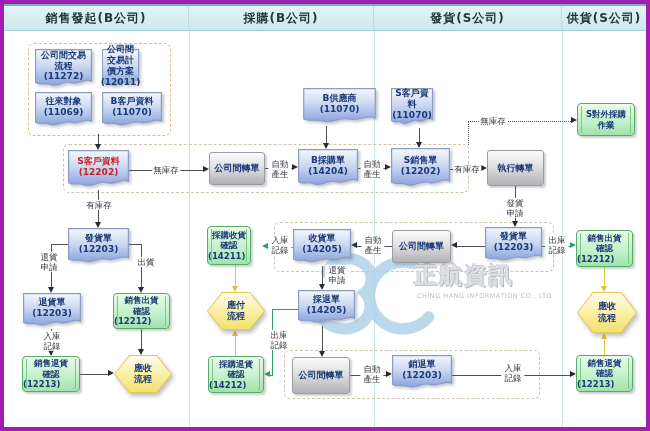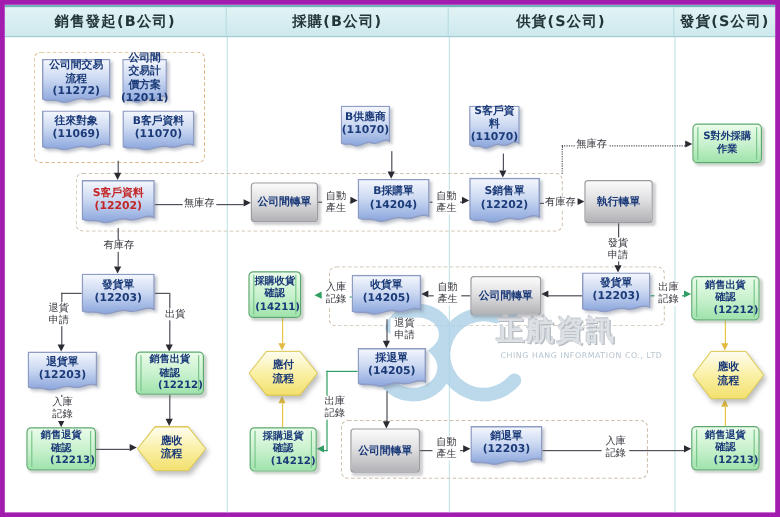--- a/index.html
+++ b/index.html
@@ -16,21 +16,21 @@
   .dashbox{position:absolute;border:1px dashed #cfc2ae;border-radius:6px;z-index:1;}
   .dashbox.tan{border-color:#e0b98d;}
   
   .doc{position:absolute;z-index:6;filter:drop-shadow(2px 2px 1.5px rgba(100,110,130,.4));}
   .doc svg{position:absolute;left:0;top:0;width:100%;height:100%;}
   .doc .txt{position:relative;z-index:1;display:flex;flex-wrap:wrap;align-content:center;justify-content:center;height:100%;padding:1px 3px 8px;box-sizing:border-box;font-size:9px;font-weight:700;color:#1b3a78;text-align:center;line-height:1.2;}
   .doc .txt.red{color:#c22626;}
   
   .gbox{position:absolute;z-index:6;background:linear-gradient(180deg,#fbfbfb,#e0e0e2 45%,#b2b2b6);border:1px solid #9b9ba1;border-radius:3px;display:flex;align-items:center;justify-content:center;font-size:9px;font-weight:700;color:#1b3a78;box-shadow:2px 2px 2px rgba(120,120,130,.35);box-sizing:border-box;}
   
-  .green{position:absolute;z-index:6;background:linear-gradient(180deg,#eafcea,#c6f0cb 55%,#9fe3ac);border:1px solid #5aa86c;border-radius:4px;display:flex;flex-direction:column;align-items:flex-end;justify-content:center;font-size:8.5px;font-weight:700;color:#1b3a78;text-align:center;line-height:1.25;box-shadow:2px 2px 2px rgba(110,130,110,.35);box-sizing:border-box;}
+  .green{position:absolute;z-index:6;background:linear-gradient(180deg,#eafcea,#c6f0cb 55%,#9fe3ac);border:1px solid #5aa86c;border-radius:4px;display:flex;flex-direction:column;align-items:flex-start;justify-content:center;font-size:8.5px;font-weight:700;color:#1b3a78;text-align:center;line-height:1.25;box-shadow:2px 2px 2px rgba(110,130,110,.35);box-sizing:border-box;}
   .green::before,.green::after{content:"";position:absolute;top:2px;bottom:2px;width:1px;background:#7bc78b;}
   .green::before{left:3px;}
   .green::after{right:3px;}
   .green .lab{display:block;max-width:4.2em;margin:0 auto;}
   .green.wide .lab{max-width:5em;}
   
   .hex{position:absolute;z-index:6;filter:drop-shadow(2px 3px 2px rgba(110,110,110,.45));}
   .hex .out{position:absolute;inset:0;background:#ddca5a;clip-path:polygon(26% 0,74% 0,100% 50%,74% 100%,26% 100%,0 50%);}
   .hex .in{position:absolute;inset:1px;background:linear-gradient(180deg,#fefdf0,#faf0a6 50%,#f3e06e);clip-path:polygon(26% 0,74% 0,100% 50%,74% 100%,26% 100%,0 50%);}
   .hex .txt{position:absolute;inset:0;display:flex;align-items:center;justify-content:center;font-size:9px;font-weight:700;color:#1b3a78;text-align:center;line-height:1.25;}
@@ -74,22 +74,22 @@
     </linearGradient>
     <path id="docshape" d="M1,1 H99 V47 C88,41 77,53 63,49 C49,45 40,57 26,52 C16,48.5 8,53 1,49 Z" fill="url(#docg)" stroke="#8e9cc4" stroke-width="1.2" vector-effect="non-scaling-stroke"></path>
   </defs>
 </svg>
 
 <div class="frame">
 
   <div class="hdr">
     <div class="hcell">銷售發起(B公司)</div>
     <div class="hcell">採購(B公司)</div>
+    <div class="hcell">發貨(S公司)</div>
     <div class="hcell">供貨(S公司)</div>
-    <div class="hcell">發貨(S公司)</div>
   </div>
 
   <div class="vdiv" style="left:185px"></div>
   <div class="vdiv" style="left:370px"></div>
   <div class="vdiv" style="left:558px"></div>
 
   <div class="dashbox tan" style="left:24px;top:39px;width:141px;height:91px"></div>
   <div class="dashbox" style="left:59px;top:140px;width:404px;height:47px"></div>
   <div class="dashbox" style="left:270px;top:218px;width:278px;height:48px"></div>
   <div class="dashbox" style="left:280px;top:346px;width:254px;height:47px"></div>
@@ -160,21 +160,21 @@
   </div>
   <div class="doc" style="left:19px;top:289px;width:58px;height:36px">
     <svg viewBox="0 0 100 60" preserveAspectRatio="none">
         <use href="#docshape" xlink:href="#docshape"></use>
       </svg>
     <div class="txt">
         <span>退貨單</span>
         <span>(12203)</span>
       </div>
   </div>
-  <div class="doc" style="left:280px;top:84px;width:41px;height:38px">
+  <div class="doc" style="left:299px;top:84px;width:73px;height:38px">
     <svg viewBox="0 0 100 60" preserveAspectRatio="none">
         <use href="#docshape" xlink:href="#docshape"></use>
       </svg>
     <div class="txt">
         <span>B供應商</span>
         <span>(11070)</span>
       </div>
   </div>
   <div class="doc" style="left:294px;top:145px;width:60px;height:40px">
     <svg viewBox="0 0 100 60" preserveAspectRatio="none">

